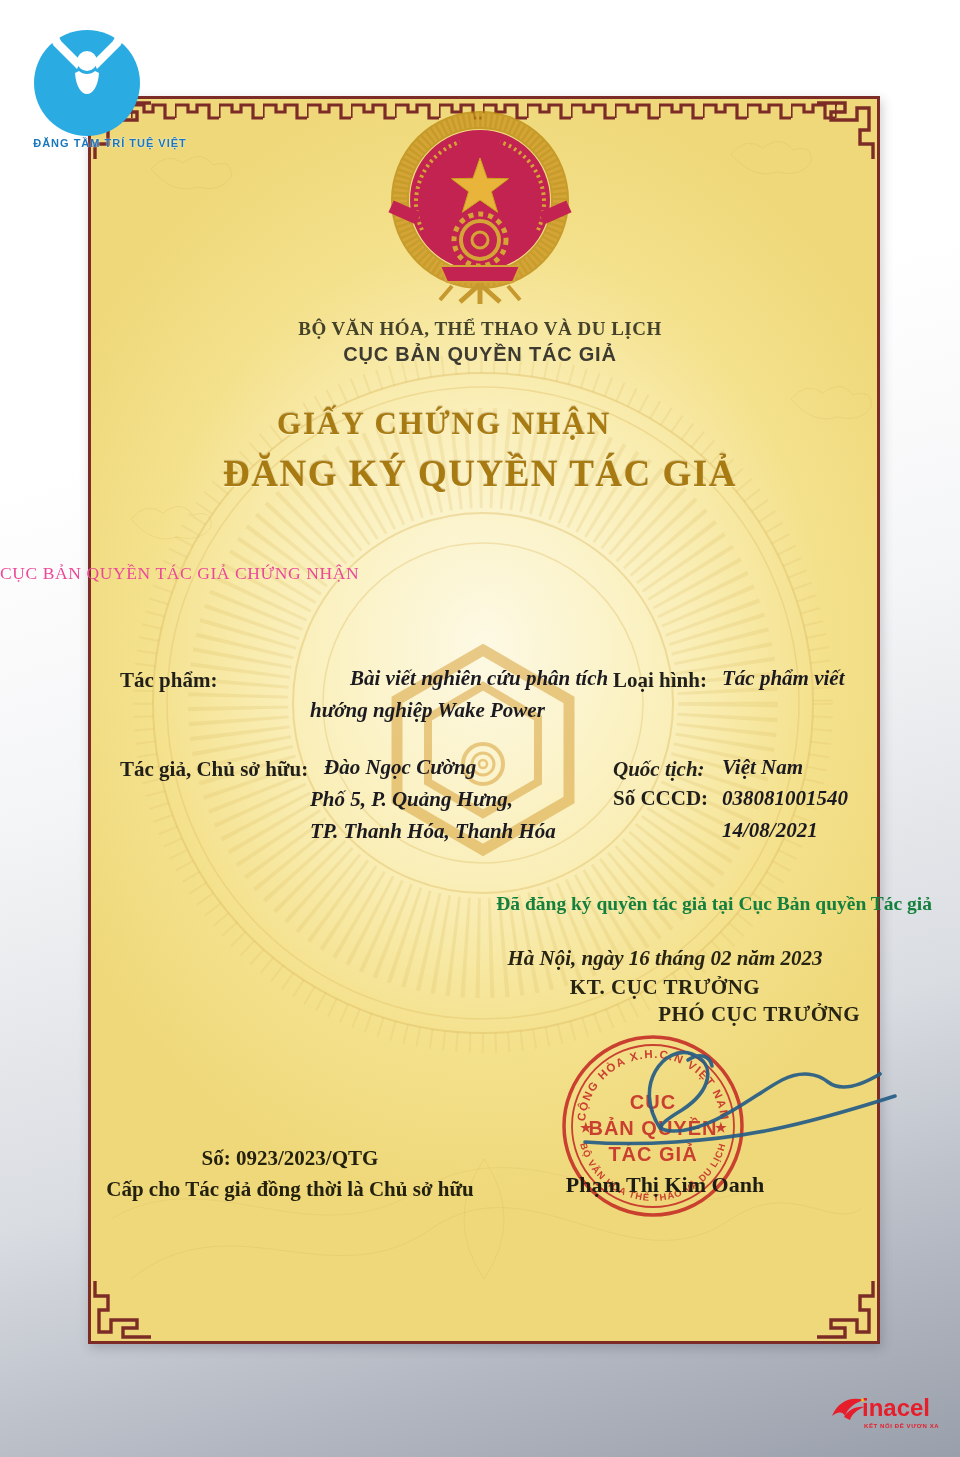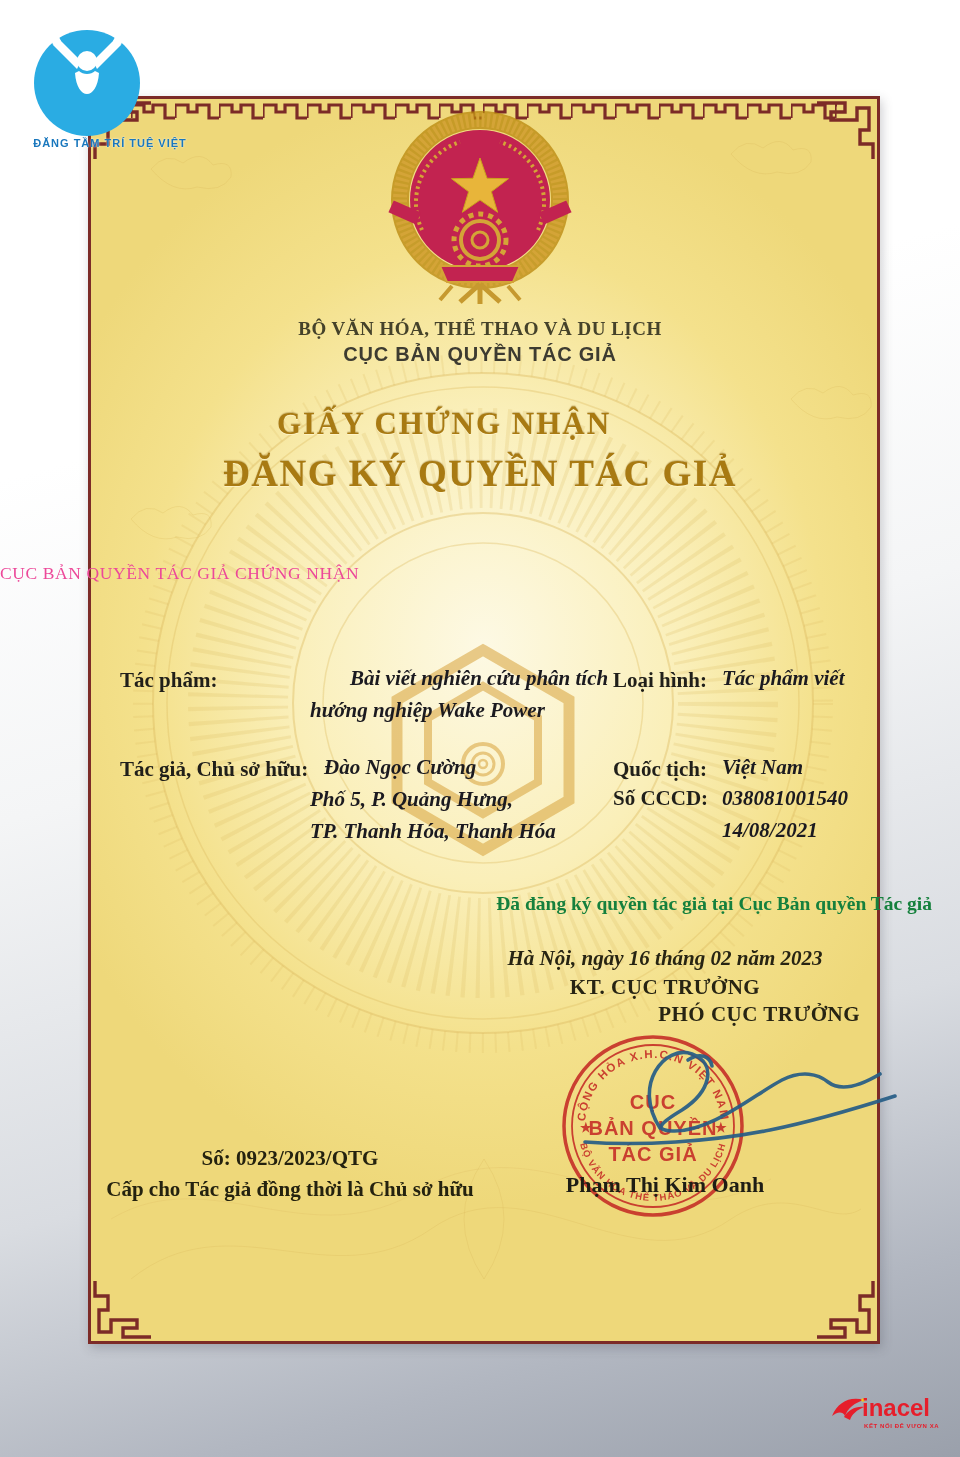--- a/index.html
+++ b/index.html
@@ -164,21 +164,21 @@
 <div class="abs fvalue nowrap" style="left:310px;top:666px;margin-left:40px;">Bài viết nghiên cứu phân tích</div>
 <div class="abs fvalue nowrap" style="left:310px;top:698px;">hướng nghiệp Wake Power</div>
 <div class="abs flabel nowrap" style="left:613px;top:668px;">Loại hình:</div>
 <div class="abs fvalue nowrap" style="left:722px;top:666px;">Tác phẩm viết</div>
 
 <div class="abs flabel nowrap" style="left:120px;top:757px;">Tác giả, Chủ sở hữu:</div>
 <div class="abs fvalue nowrap" style="left:310px;top:755px;margin-left:14px;">Đào Ngọc Cường</div>
 <div class="abs fvalue nowrap" style="left:310px;top:787px;">Phố 5, P. Quảng Hưng,</div>
 <div class="abs fvalue nowrap" style="left:310px;top:819px;">TP. Thanh Hóa, Thanh Hóa</div>
 
-<div class="abs flabel nowrap" style="left:613px;top:757px;">Quốc tịch:</div>
+<div class="abs flabel nowrap" style="left:613px;top:757px;font-style:italic;">Quốc tịch:</div>
 <div class="abs fvalue nowrap" style="left:722px;top:755px;">Việt Nam</div>
 <div class="abs flabel nowrap" style="left:613px;top:786px;">Số CCCD:</div>
 <div class="abs fvalue nowrap" style="left:722px;top:786px;">038081001540</div>
 <div class="abs fvalue nowrap" style="left:722px;top:818px;">14/08/2021</div>
 
 <div class="abs serif registered nowrap">Đã đăng ký quyền tác giả tại Cục Bản quyền Tác giả</div>
 
 <div class="abs serif sign-block place-date nowrap">Hà Nội, ngày 16 tháng 02 năm 2023</div>
 <div class="abs serif sign-block kt1 nowrap">KT. CỤC TRƯỞNG</div>
 <div class="abs serif sign-block kt2 nowrap">PHÓ CỤC TRƯỞNG</div>

